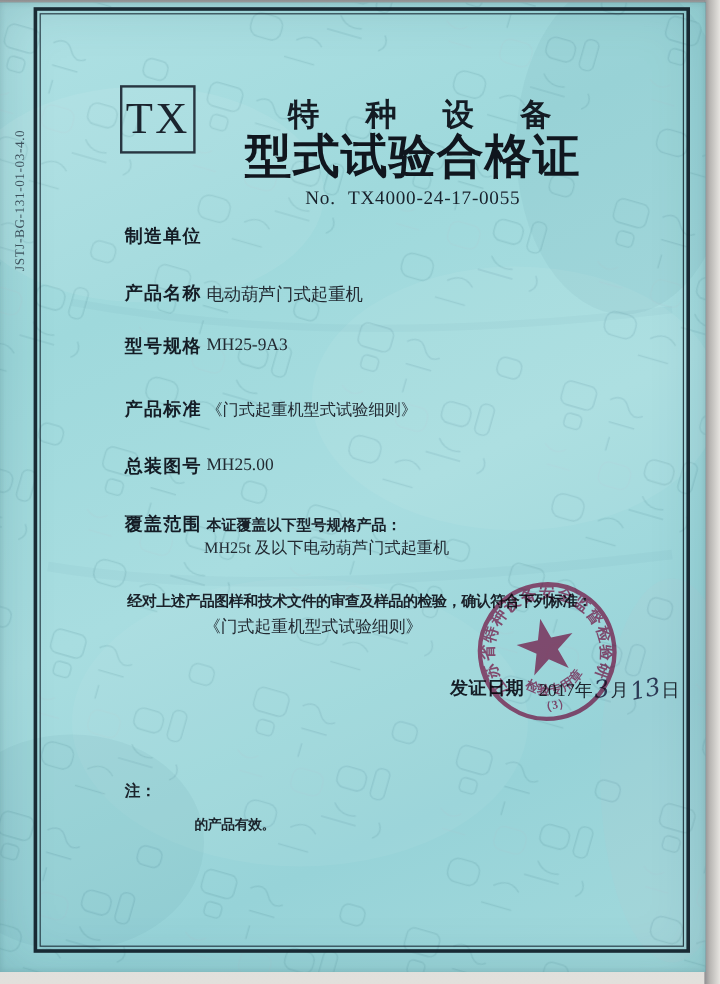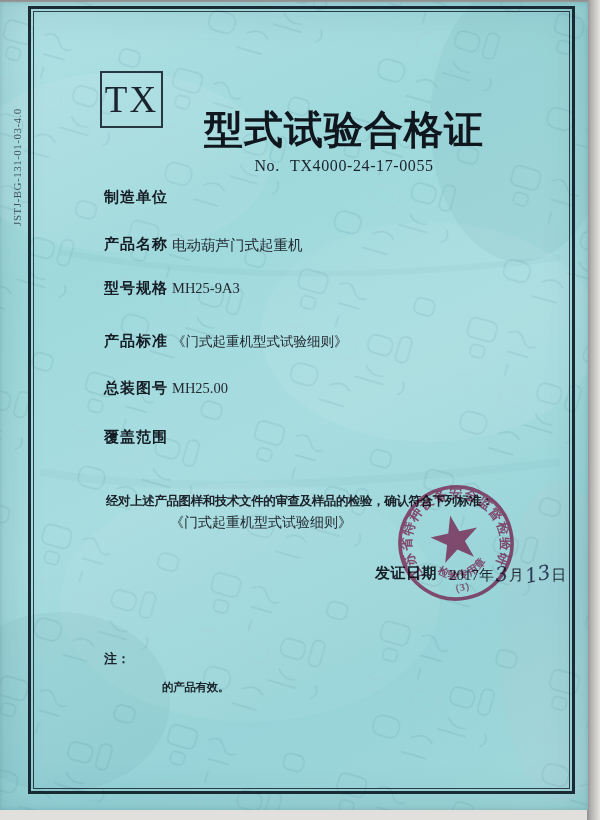--- a/index.html
+++ b/index.html
@@ -95,38 +95,41 @@
       </g>
     </svg>
 
     <div class="side-label">JSTJ-BG-131-01-03-4.0</div>
 
     <div class="frame">
       <div class="frame-inner"></div>
     </div>
 
     <div class="tx-box">TX</div>
+    <div class="title-top">特 种 设 备</div>
     <div class="title-main">型式试验合格证</div>
     <div class="cert-no">No. TX4000-24-17-0055</div>
 
     <span class="f-label" style="top:186px">制造单位</span>
 
     <span class="f-label" style="top:233px">产品名称</span>
     <span class="f-value" style="top:234px">电动葫芦门式起重机</span>
 
     <span class="f-label" style="top:277px">型号规格</span>
     <span class="f-value" style="top:278px">MH25-9A3</span>
 
     <span class="f-label" style="top:330px">产品标准</span>
     <span class="f-value" style="top:331px;font-size:13.5px">《门式起重机型式试验细则》</span>
 
     <span class="f-label" style="top:377px">总装图号</span>
     <span class="f-value" style="top:378px">MH25.00</span>
 
     <span class="f-label" style="top:426px">覆盖范围</span>
+    <span class="f-value bold-sm">本证覆盖以下型号规格产品：</span>
+    <span class="f-value" style="top:446px;left:170px;font-size:13.5px">MH25t 及以下电动葫芦门式起重机</span>
 
     <div class="statement1">经对上述产品图样和技术文件的审查及样品的检验，确认符合下列标准：</div>
     <div class="statement2">《门式起重机型式试验细则》</div>
 
     <div class="issue-row">
       <span class="issue-label">发证日期</span>
       <span class="date-group">
         <span>2017年</span>
         <span class="hand">3</span>
         <span>月</span>

